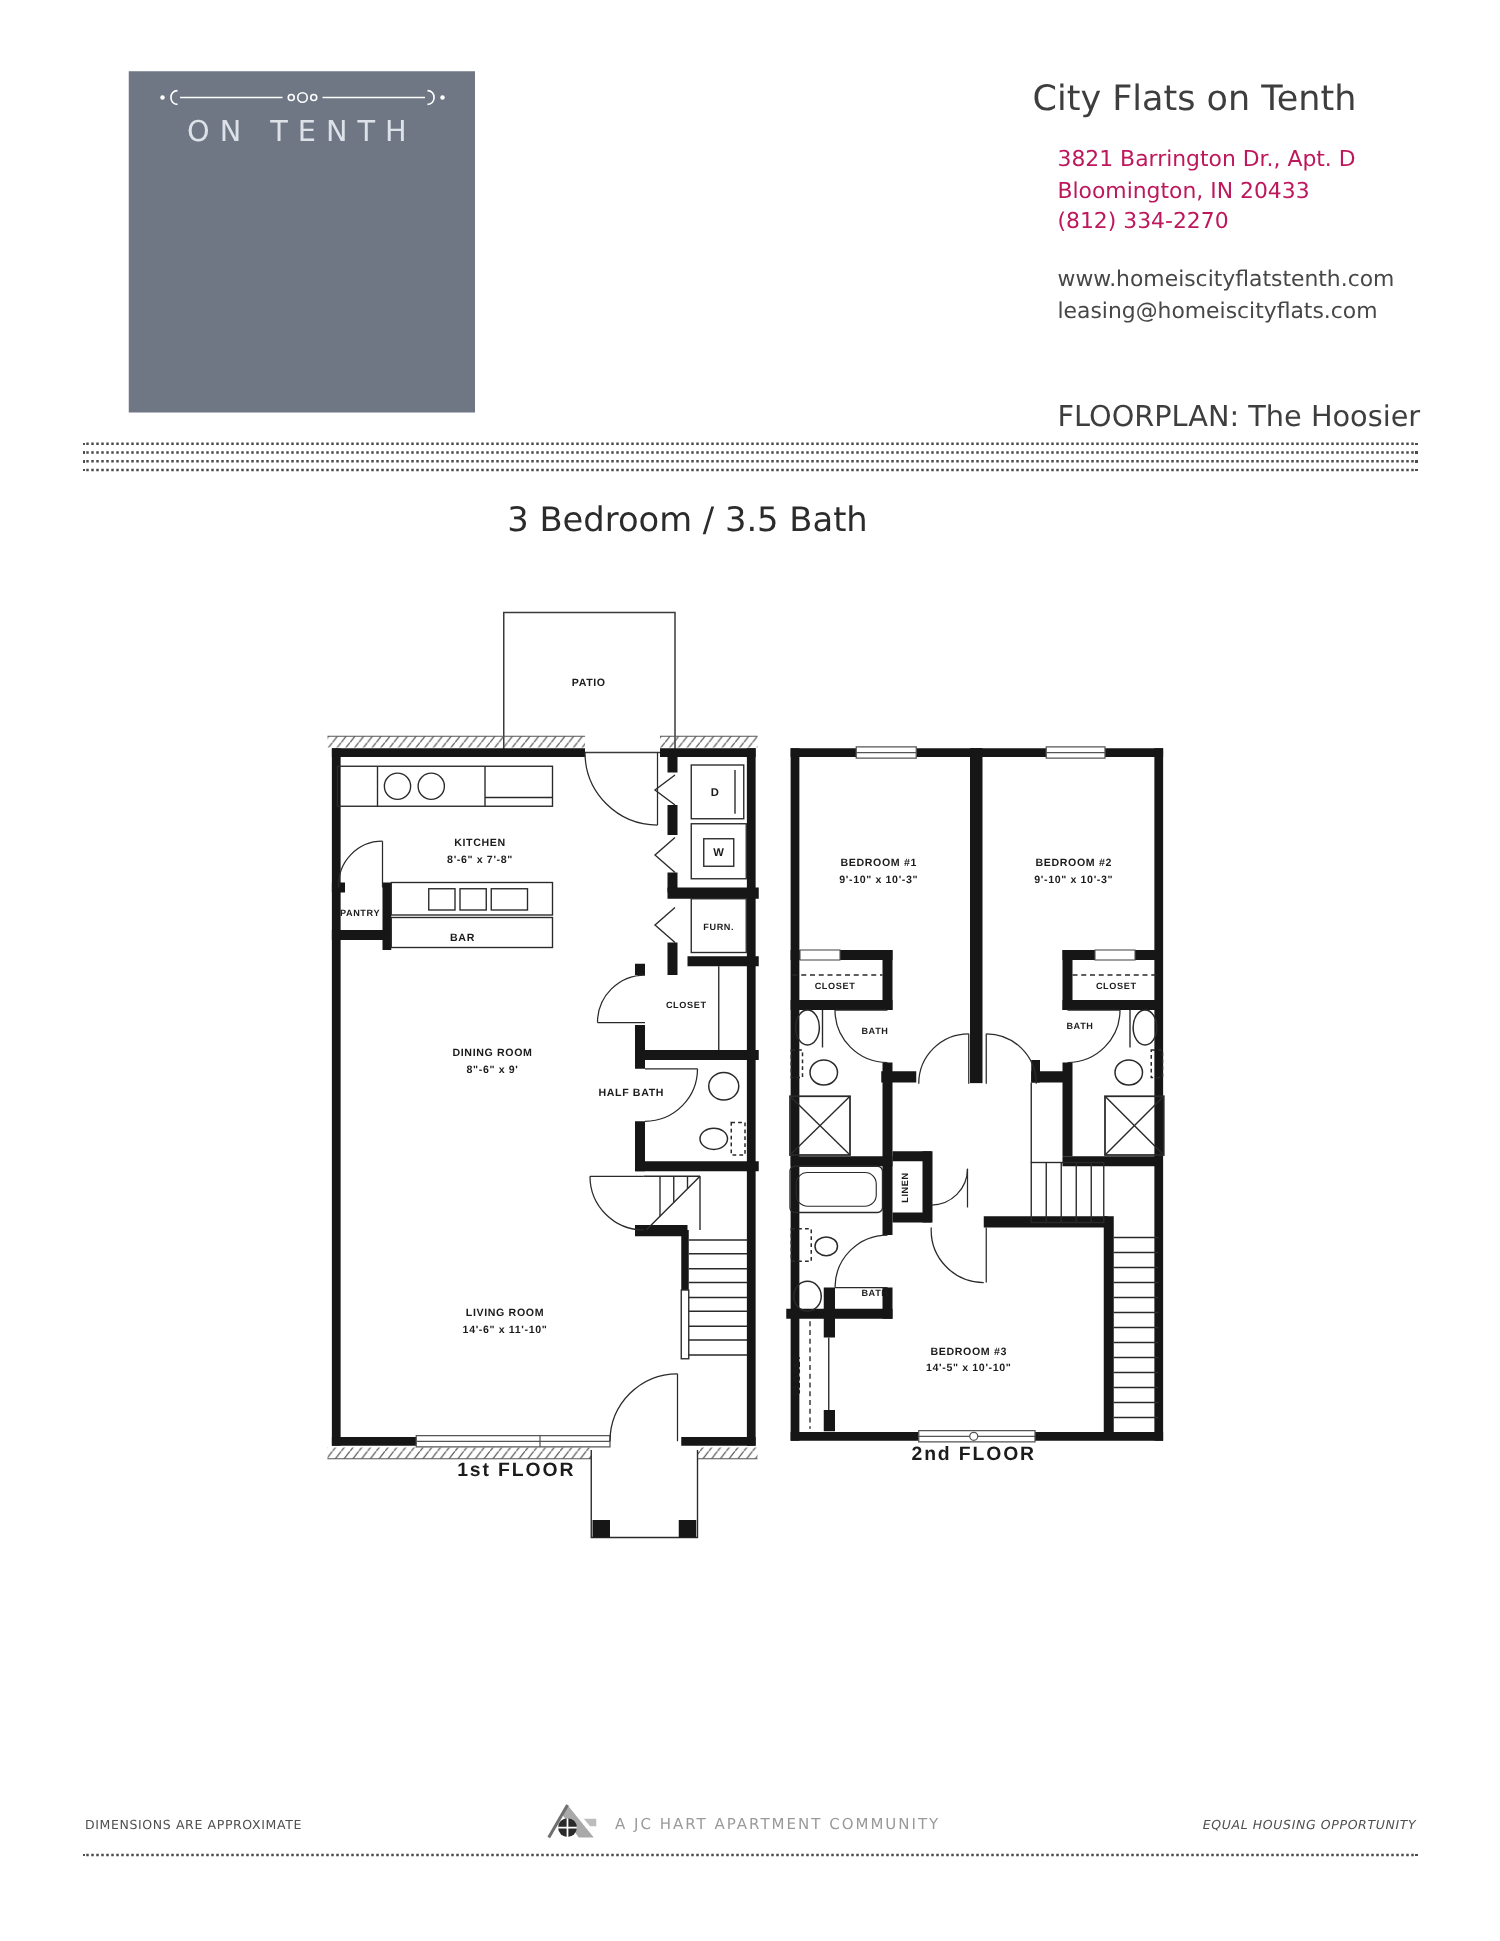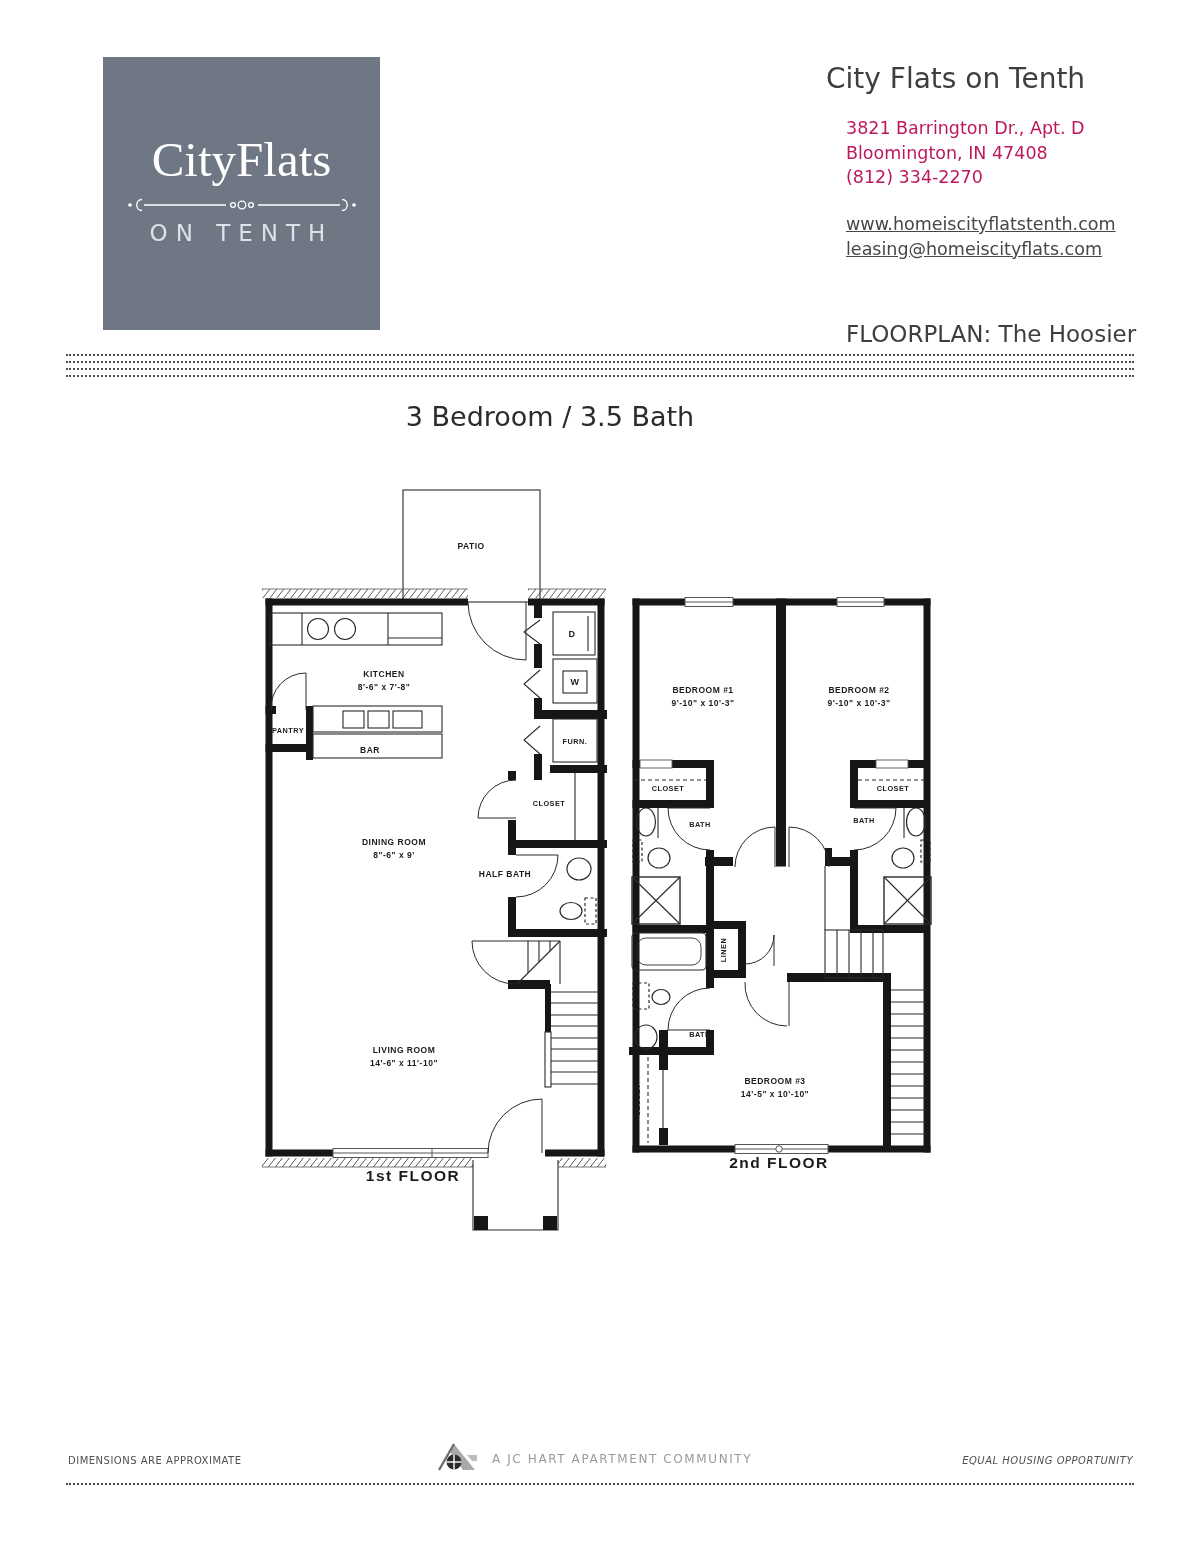--- a/index.html
+++ b/index.html
@@ -10,21 +10,21 @@
   
   #logo-box{left:103px;top:57px;width:277px;height:273px;background:#6f7785;text-align:center;}
   #logo-brand{margin-top:78px;font-family:"Liberation Serif","DejaVu Serif",serif;
               font-size:49px;color:#ffffff;letter-spacing:0px;line-height:1;}
   #logo-flourish{margin:10px auto 4px auto;display:block;}
   #logo-sub{font-size:23px;color:#dde1e8;letter-spacing:8px;margin-top:2px;padding-left:0;}
 
   
   #hdr-title{left:826px;top:62px;font-size:28px;color:#3e3e3e;}
   #hdr-address{left:846px;top:116px;font-size:17.5px;color:#be185d;line-height:24.5px;}
-  #hdr-web{left:846px;top:212px;font-size:17.5px;color:#474747;line-height:24.5px;text-decoration:underline;}
+  #hdr-web{left:846px;top:212px;font-size:17.5px;color:#474747;line-height:24.5px;}
   #hdr-floorplan{left:846px;top:321px;font-size:23px;color:#3e3e3e;}
 
   
   .dotrow{height:0;border-top:2px dotted #4d4d4d;}
   #divider{left:66px;top:354px;width:1068px;}
   #divider .dotrow{margin-bottom:5px;}
   #footer-dots{left:66px;top:1483px;width:1068px;}
 
   #plan-title{left:0;top:401px;width:1100px;text-align:center;font-size:27px;color:#2b2b2b;}
 
@@ -41,42 +41,41 @@
   .sm{font-size:7.3px;}
   .dw{font-size:9px;}
   .big{font-size:15.5px;letter-spacing:1.5px;}
 </style>
 </head>
 <body>
 
 <div id="page">
 
   <div class="abs" id="logo-box">
-    <div id="logo-brand">CityFlats</div>
     <svg id="logo-flourish" width="232" height="22" viewBox="0 0 232 22">
       <g stroke="#ffffff" fill="none" stroke-width="1.3">
         <circle cx="4" cy="11" r="1.8" fill="#fff" stroke="none"></circle>
         <path d="M16,5.5 C9,5.5 9,16.5 16,16.5"></path>
         <line x1="18" y1="11" x2="100" y2="11"></line>
         <circle cx="107" cy="11" r="2.4"></circle>
         <circle cx="116" cy="11" r="3.8"></circle>
         <circle cx="125" cy="11" r="2.4"></circle>
         <line x1="132" y1="11" x2="214" y2="11"></line>
         <path d="M216,5.5 C223,5.5 223,16.5 216,16.5"></path>
         <circle cx="228" cy="11" r="1.8" fill="#fff" stroke="none"></circle>
       </g>
     </svg>
     <div id="logo-sub">ON TENTH</div>
   </div>
 
   <div class="abs" id="hdr-title">City Flats on Tenth</div>
 
   <div class="abs" id="hdr-address">
     <div>3821 Barrington Dr., Apt. D</div>
-    <div>Bloomington, IN 47408</div>
+    <div>Bloomington, IN 20433</div>
     <div>(812) 334-2270</div>
   </div>
 
   <div class="abs" id="hdr-web">
     <div>www.homeiscityflatstenth.com</div>
     <div>leasing@homeiscityflats.com</div>
   </div>
 
   <div class="abs" id="hdr-floorplan">FLOORPLAN: The Hoosier</div>
 

